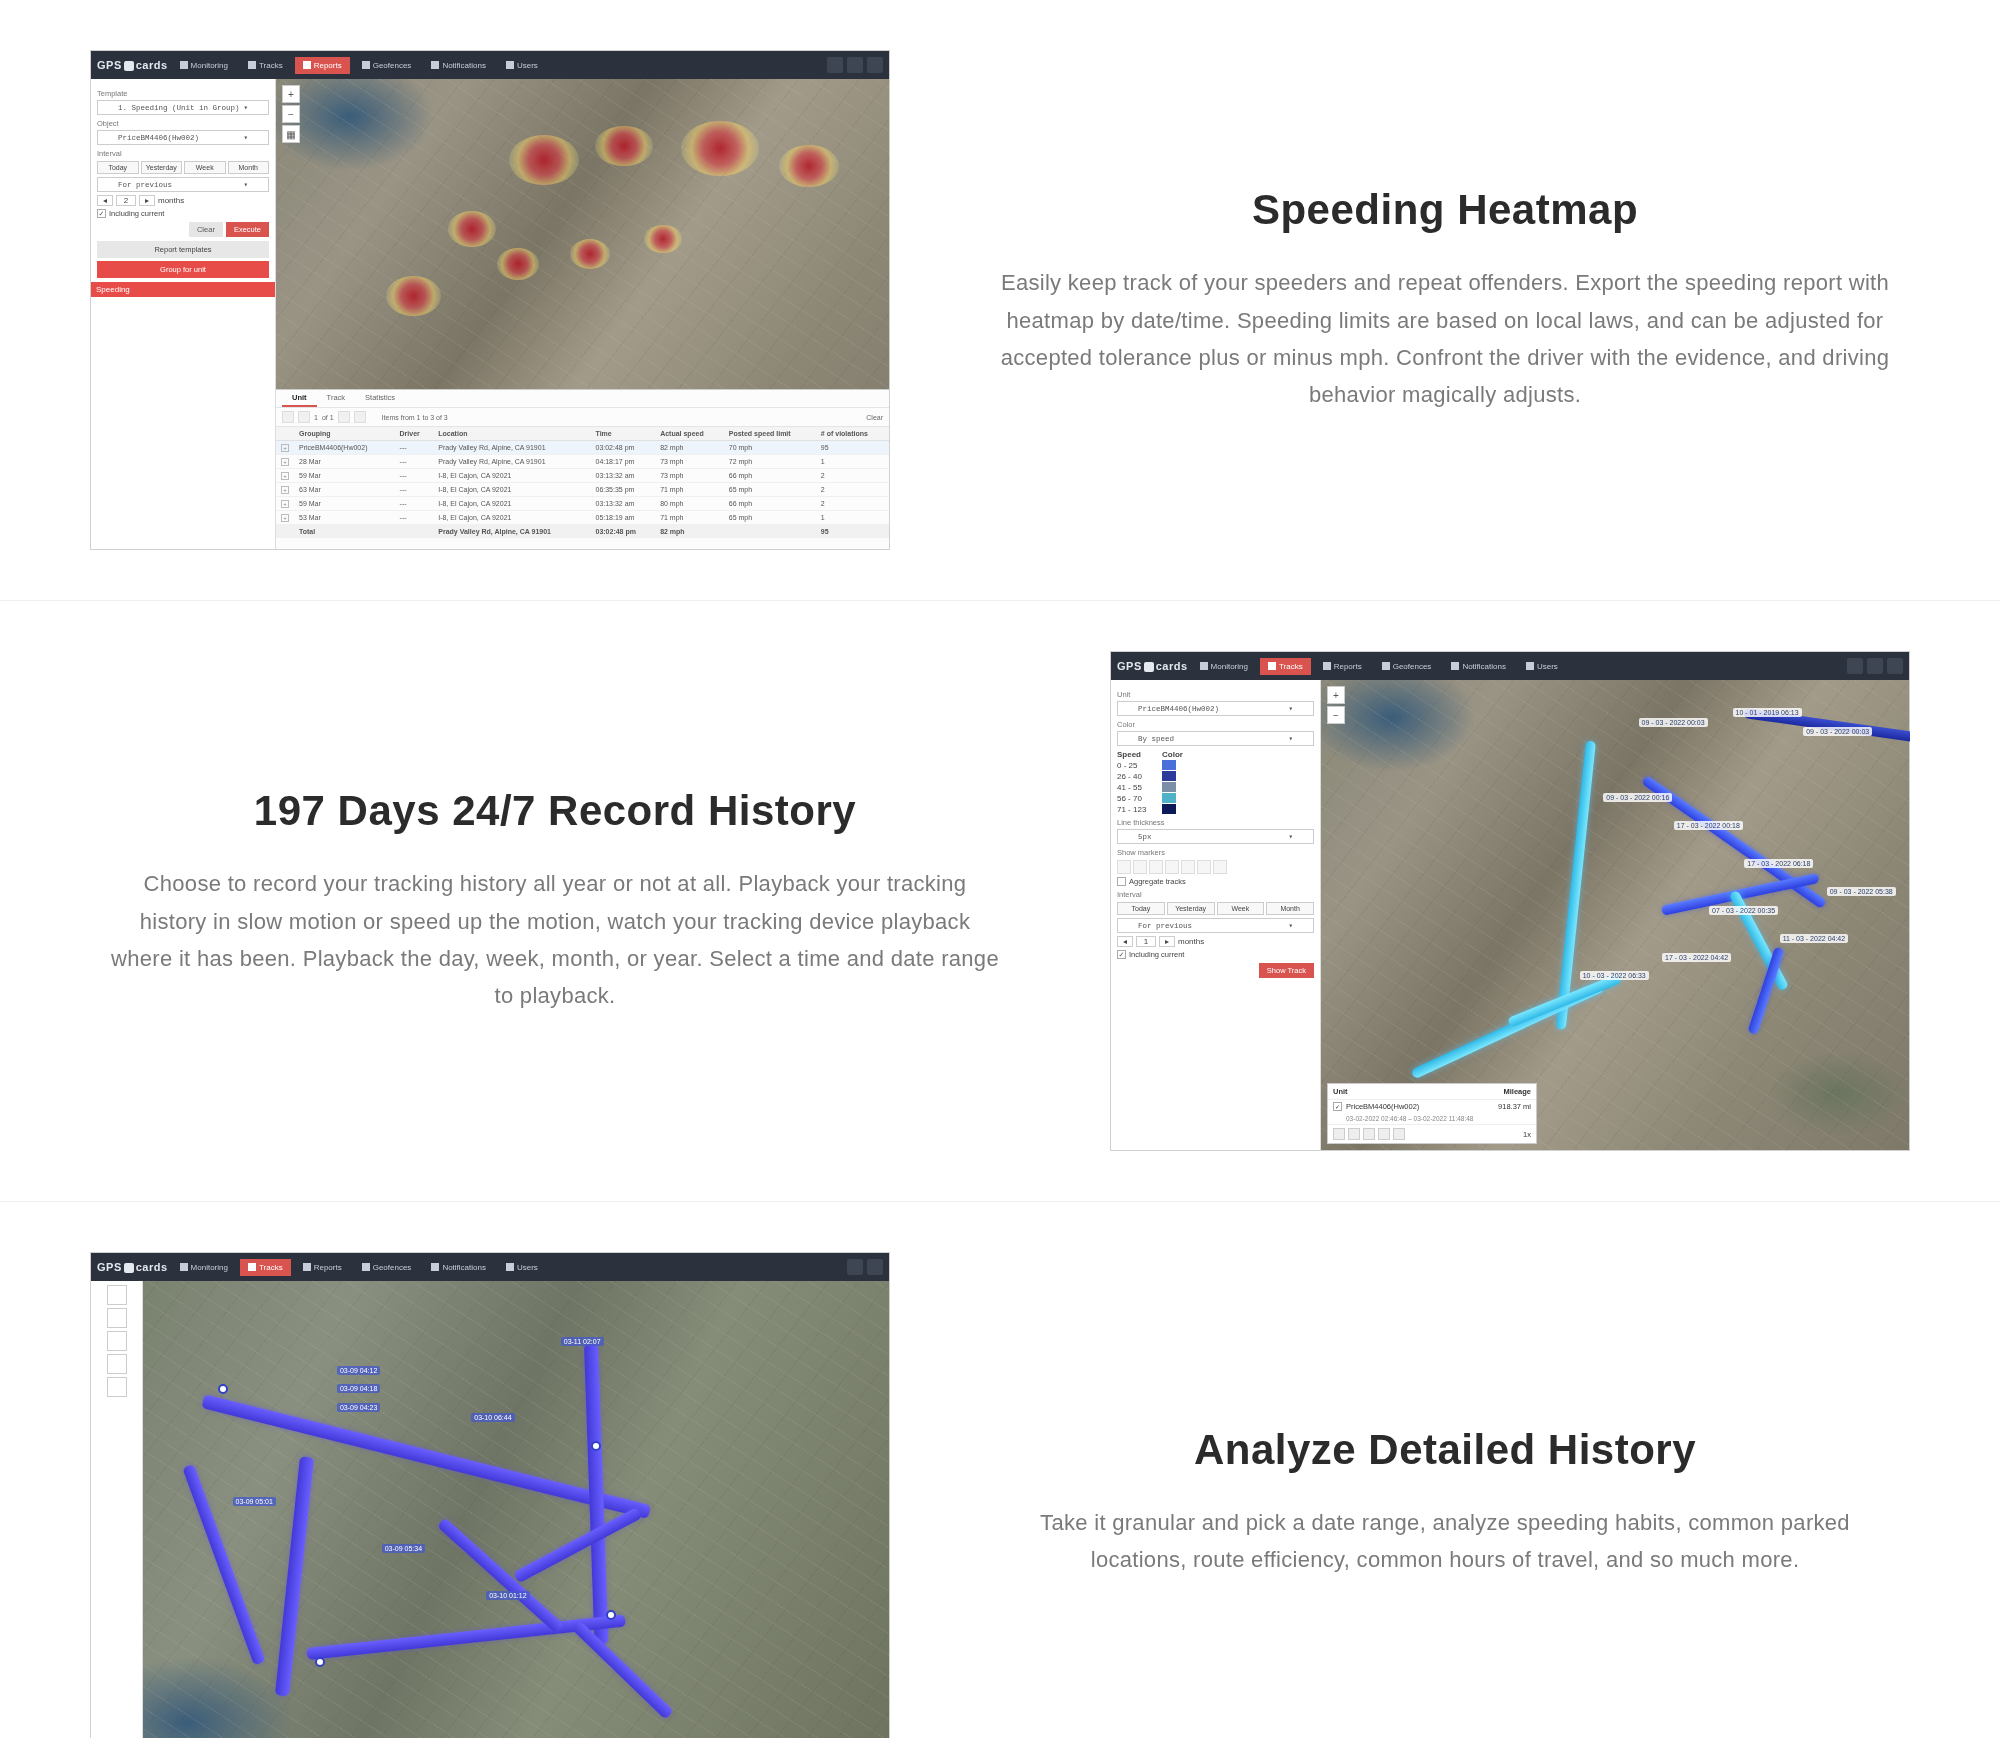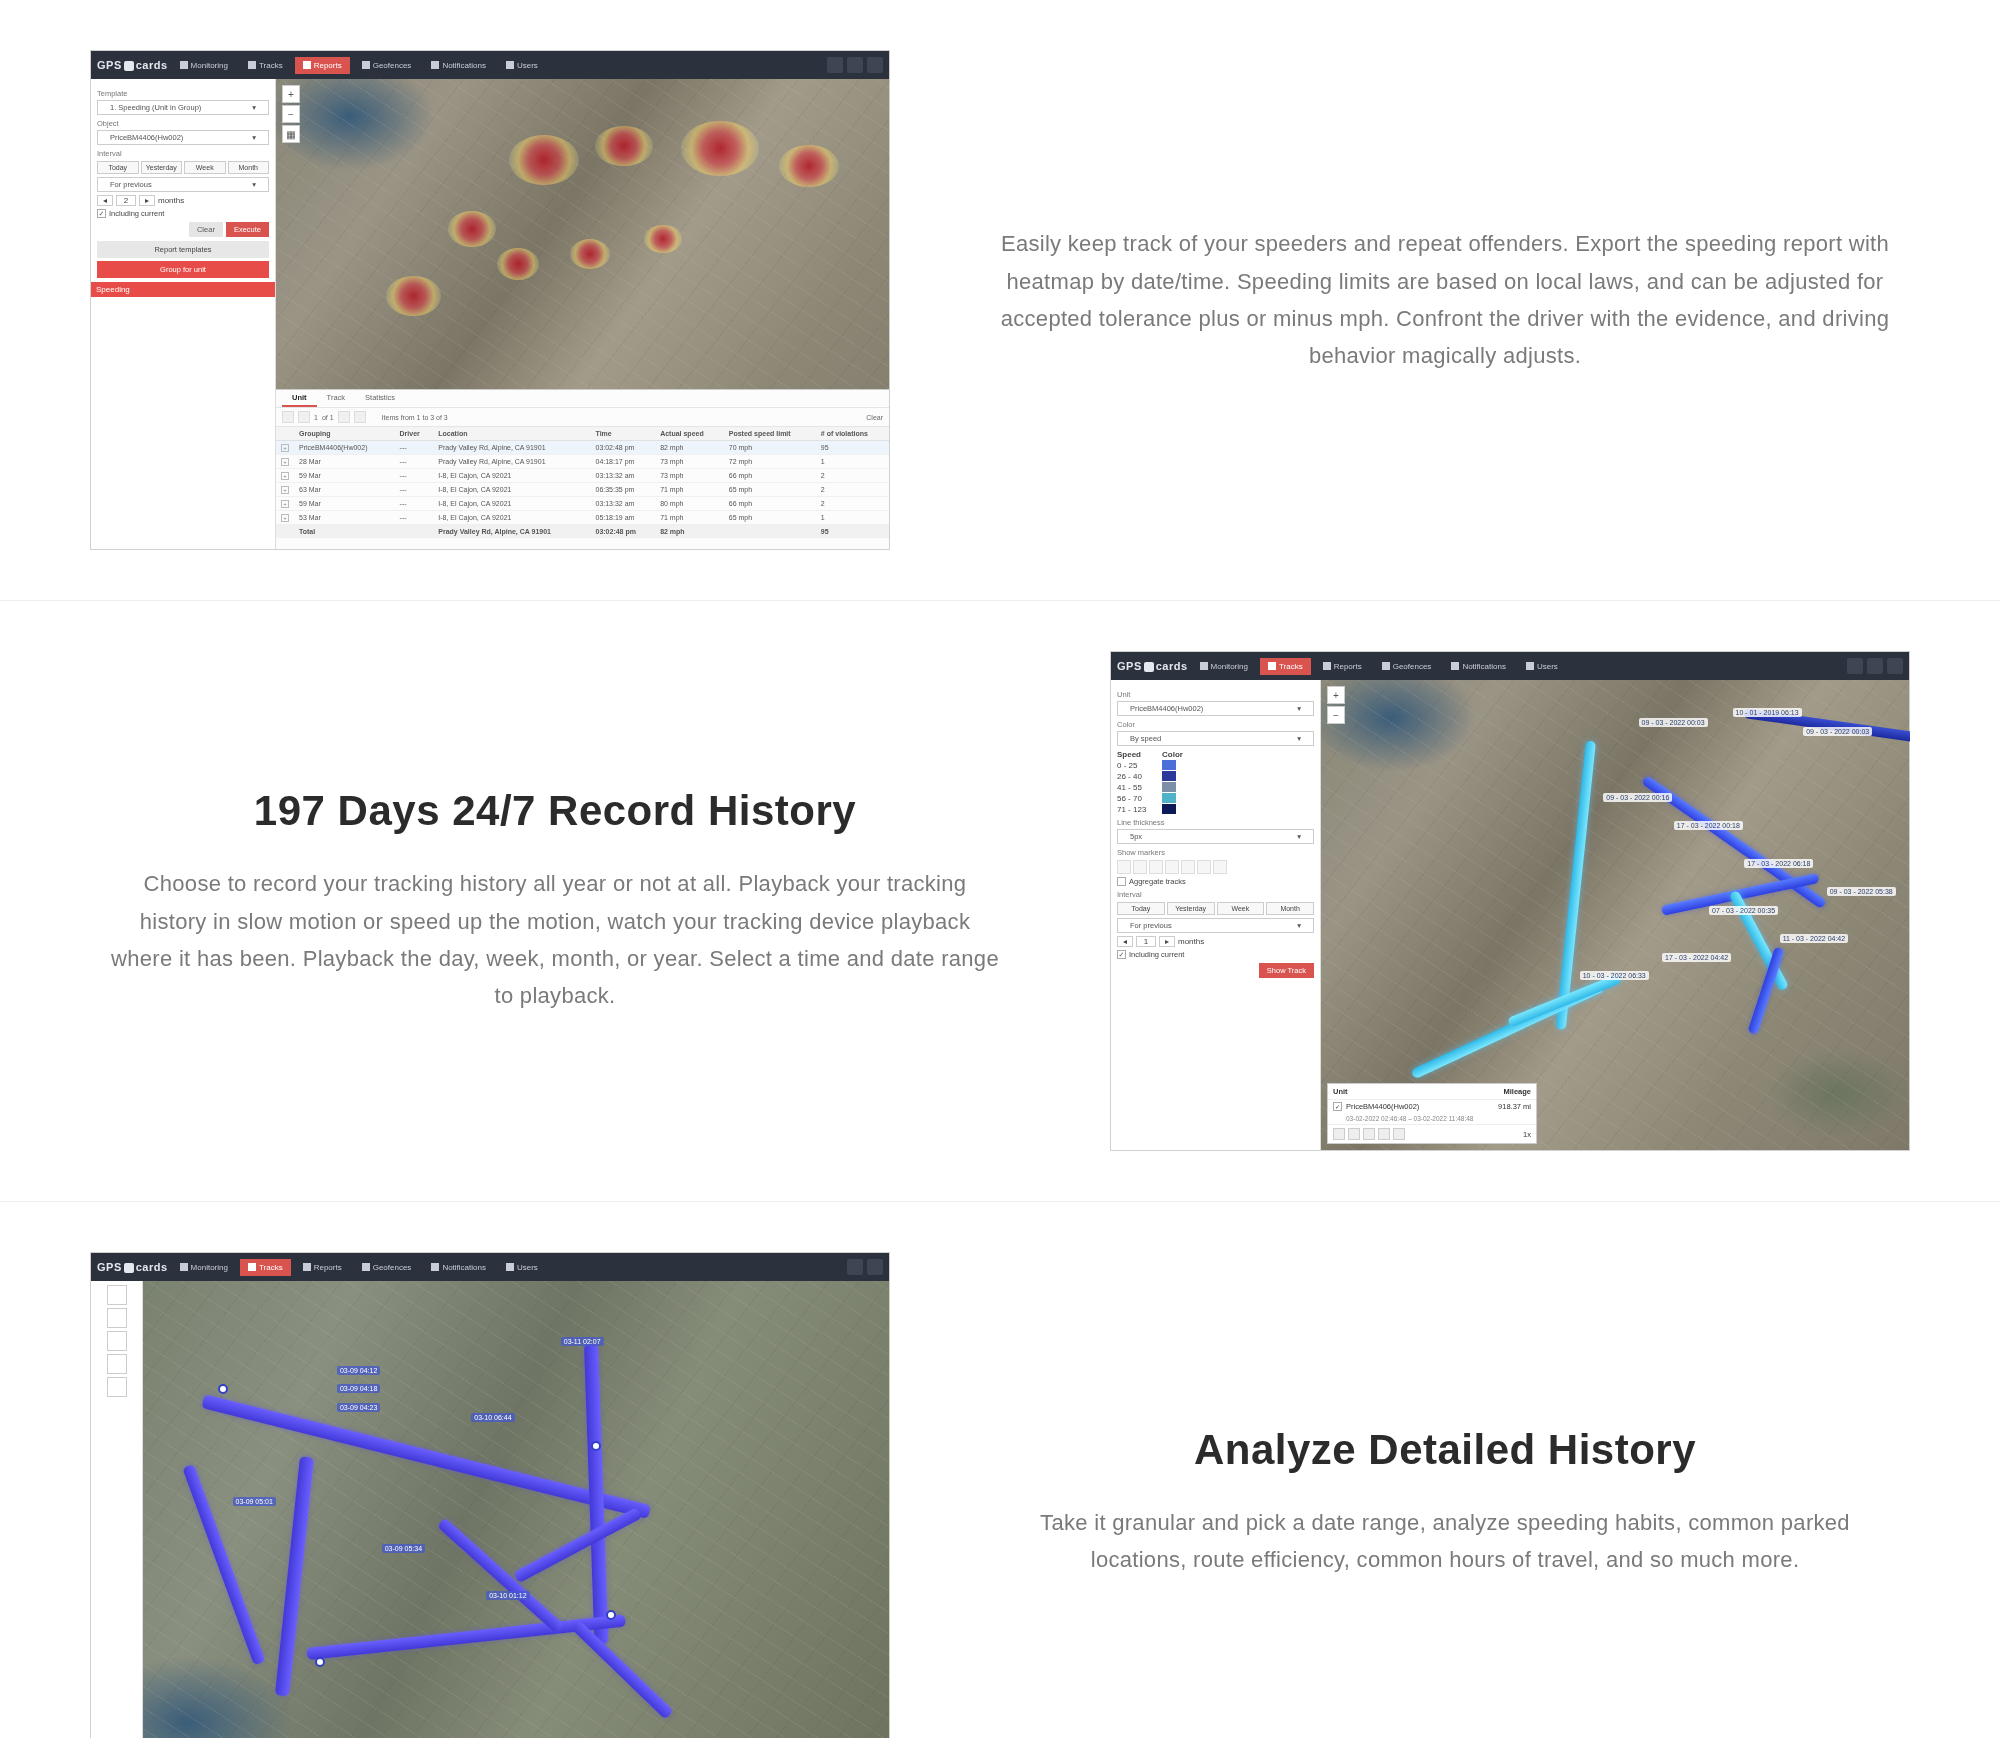--- a/index.html
+++ b/index.html
@@ -67,22 +67,22 @@
   .tabbtn.active { background:#d9534f; color:#fff; }
   .tabbtn .ico { width:8px;height:8px;background:#c8cdd8;display:inline-block;}
   .tabbtn.active .ico{background:#fff;}
   .tbar-right { margin-left:auto; display:flex;gap:4px;}
   .tbar-right .ibtn{width:16px;height:16px;background:#3e4653;border-radius:2px;}
 
   .app-body { display:flex; height: calc(100% - 28px); }
   .sidebar { width: 185px; background:#fff; border-right:1px solid #ddd; padding:6px; font-size:8px; color:#444;}
   .sidebar .lbl { color:#777; margin:4px 0 2px; font-size:7.5px;}
   .sidebar .inp, .sidebar select {
-    width:100%; border:1px solid #ccc; background:#fff; padding:2px 12px;
-    font-size:7.5px; color:#555; height:15px; display:flex;align-items:center;justify-content:space-between;
+    width:100%; border:1px solid #ccc; background:#fff; padding:2px 20px;
+    font-size:7.5px; color:#555; height:15px; display:flex;align-items:center;justify-content:space-between;font-family:Liberation Mono, monospace;
   }
   .sidebar .rowbtns{display:flex;gap:2px;margin:3px 0;}
   .sidebar .rowbtns .b{flex:1;border:1px solid #ccc;text-align:center;padding:2px 0;font-size:7px;background:#f8f8f8;}
   .sidebar .chk{display:flex;align-items:center;gap:3px;margin:3px 0;font-size:7.5px;}
   .sidebar .chk .c{width:9px;height:9px;border:1px solid #aaa;background:#fff;display:inline-flex;align-items:center;justify-content:center;font-size:7px;color:#555;}
   .sidebar .actrow{display:flex;gap:3px;justify-content:flex-end;margin:4px 0;}
   .sidebar .btn{padding:3px 8px;font-size:7.5px;border:none;}
   .btn.grey{background:#e5e5e5;color:#555;}
   .btn.red{background:#d9534f;color:#fff;}
   .sidebar .bigbtn{width:100%;text-align:center;padding:4px;font-size:7.5px;margin-top:3px;}
@@ -353,20 +353,21 @@
                     <td>95</td>
                   </tr>
                 </tbody>
             </table>
           </div>
         </div>
       </div>
     </div>
   </div>
   <div class="text-col">
+    <h2>Speeding Heatmap</h2>
     <p>Easily keep track of your speeders and repeat offenders. Export the speeding report with heatmap by date/time. Speeding limits are based on local laws, and can be adjusted for accepted tolerance plus or minus mph. Confront the driver with the evidence, and driving behavior magically adjusts.</p>
   </div>
 </div>
 
 <div class="section reverse">
   <div class="img-col">
     <div class="app-shot">
       <div class="app-tbar">
         <span class="brand"><span>GPS</span><span class="box"></span><span>cards</span></span>
         <span class="tabbtn">

